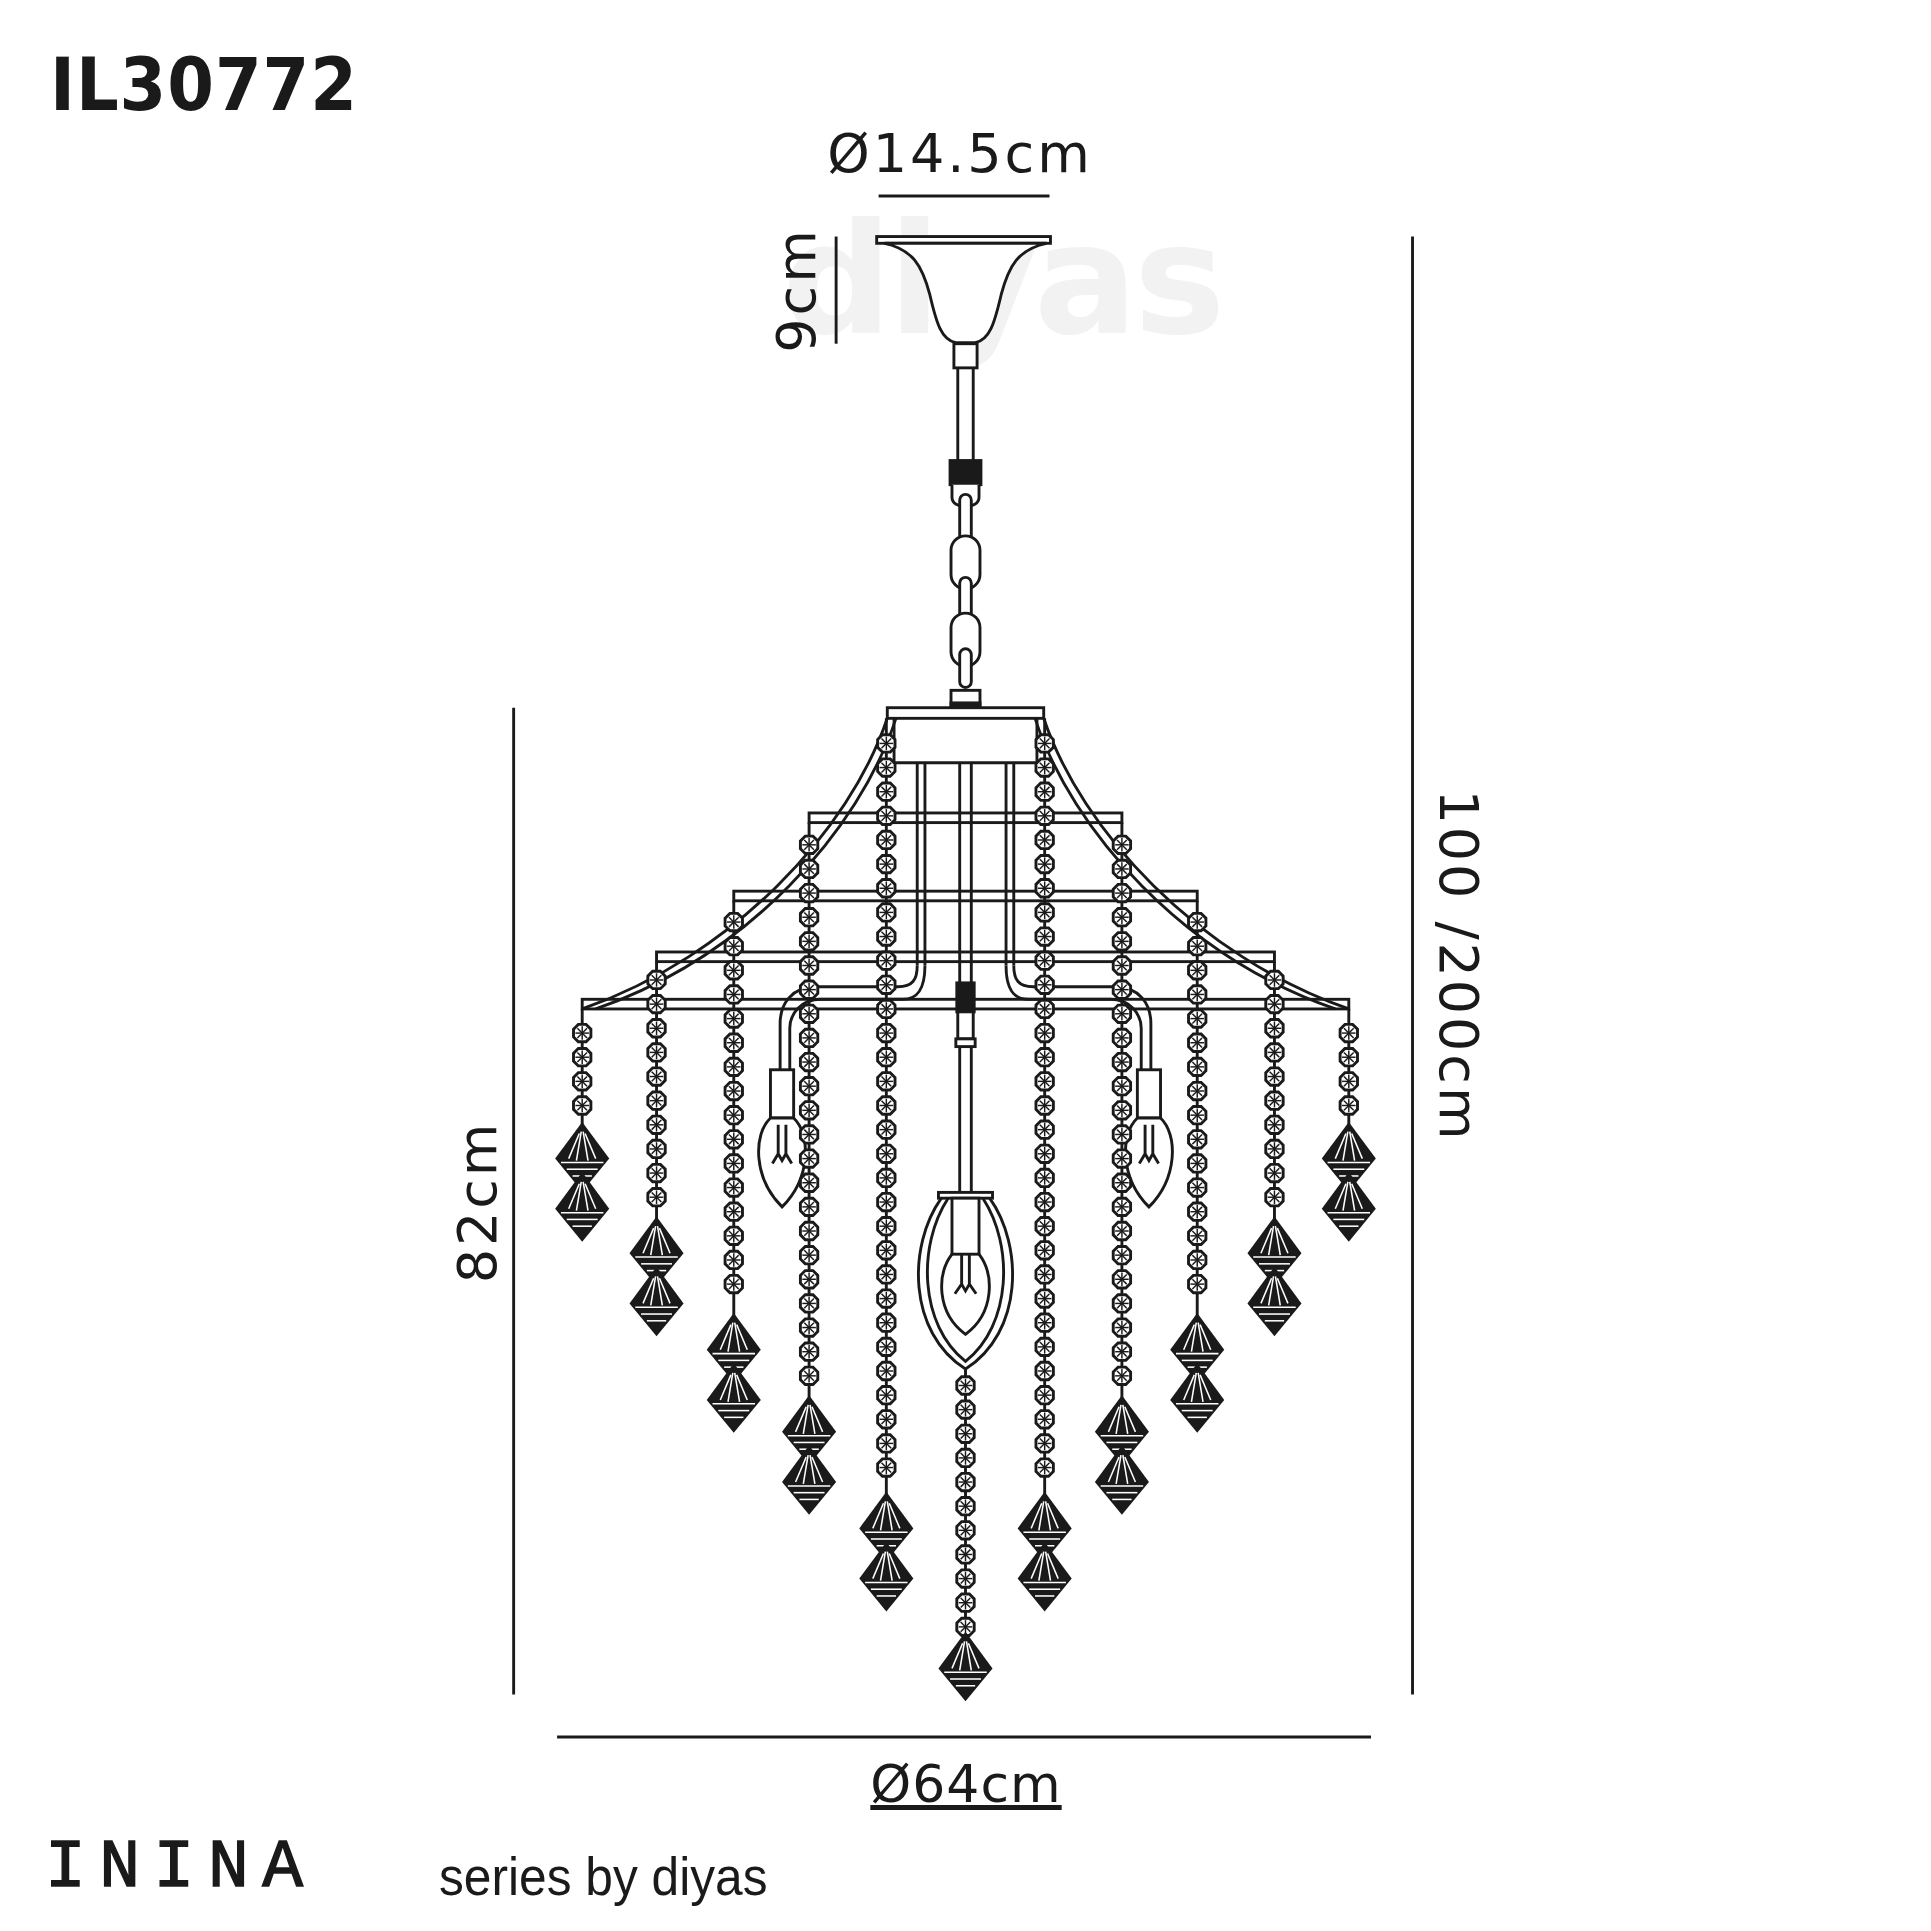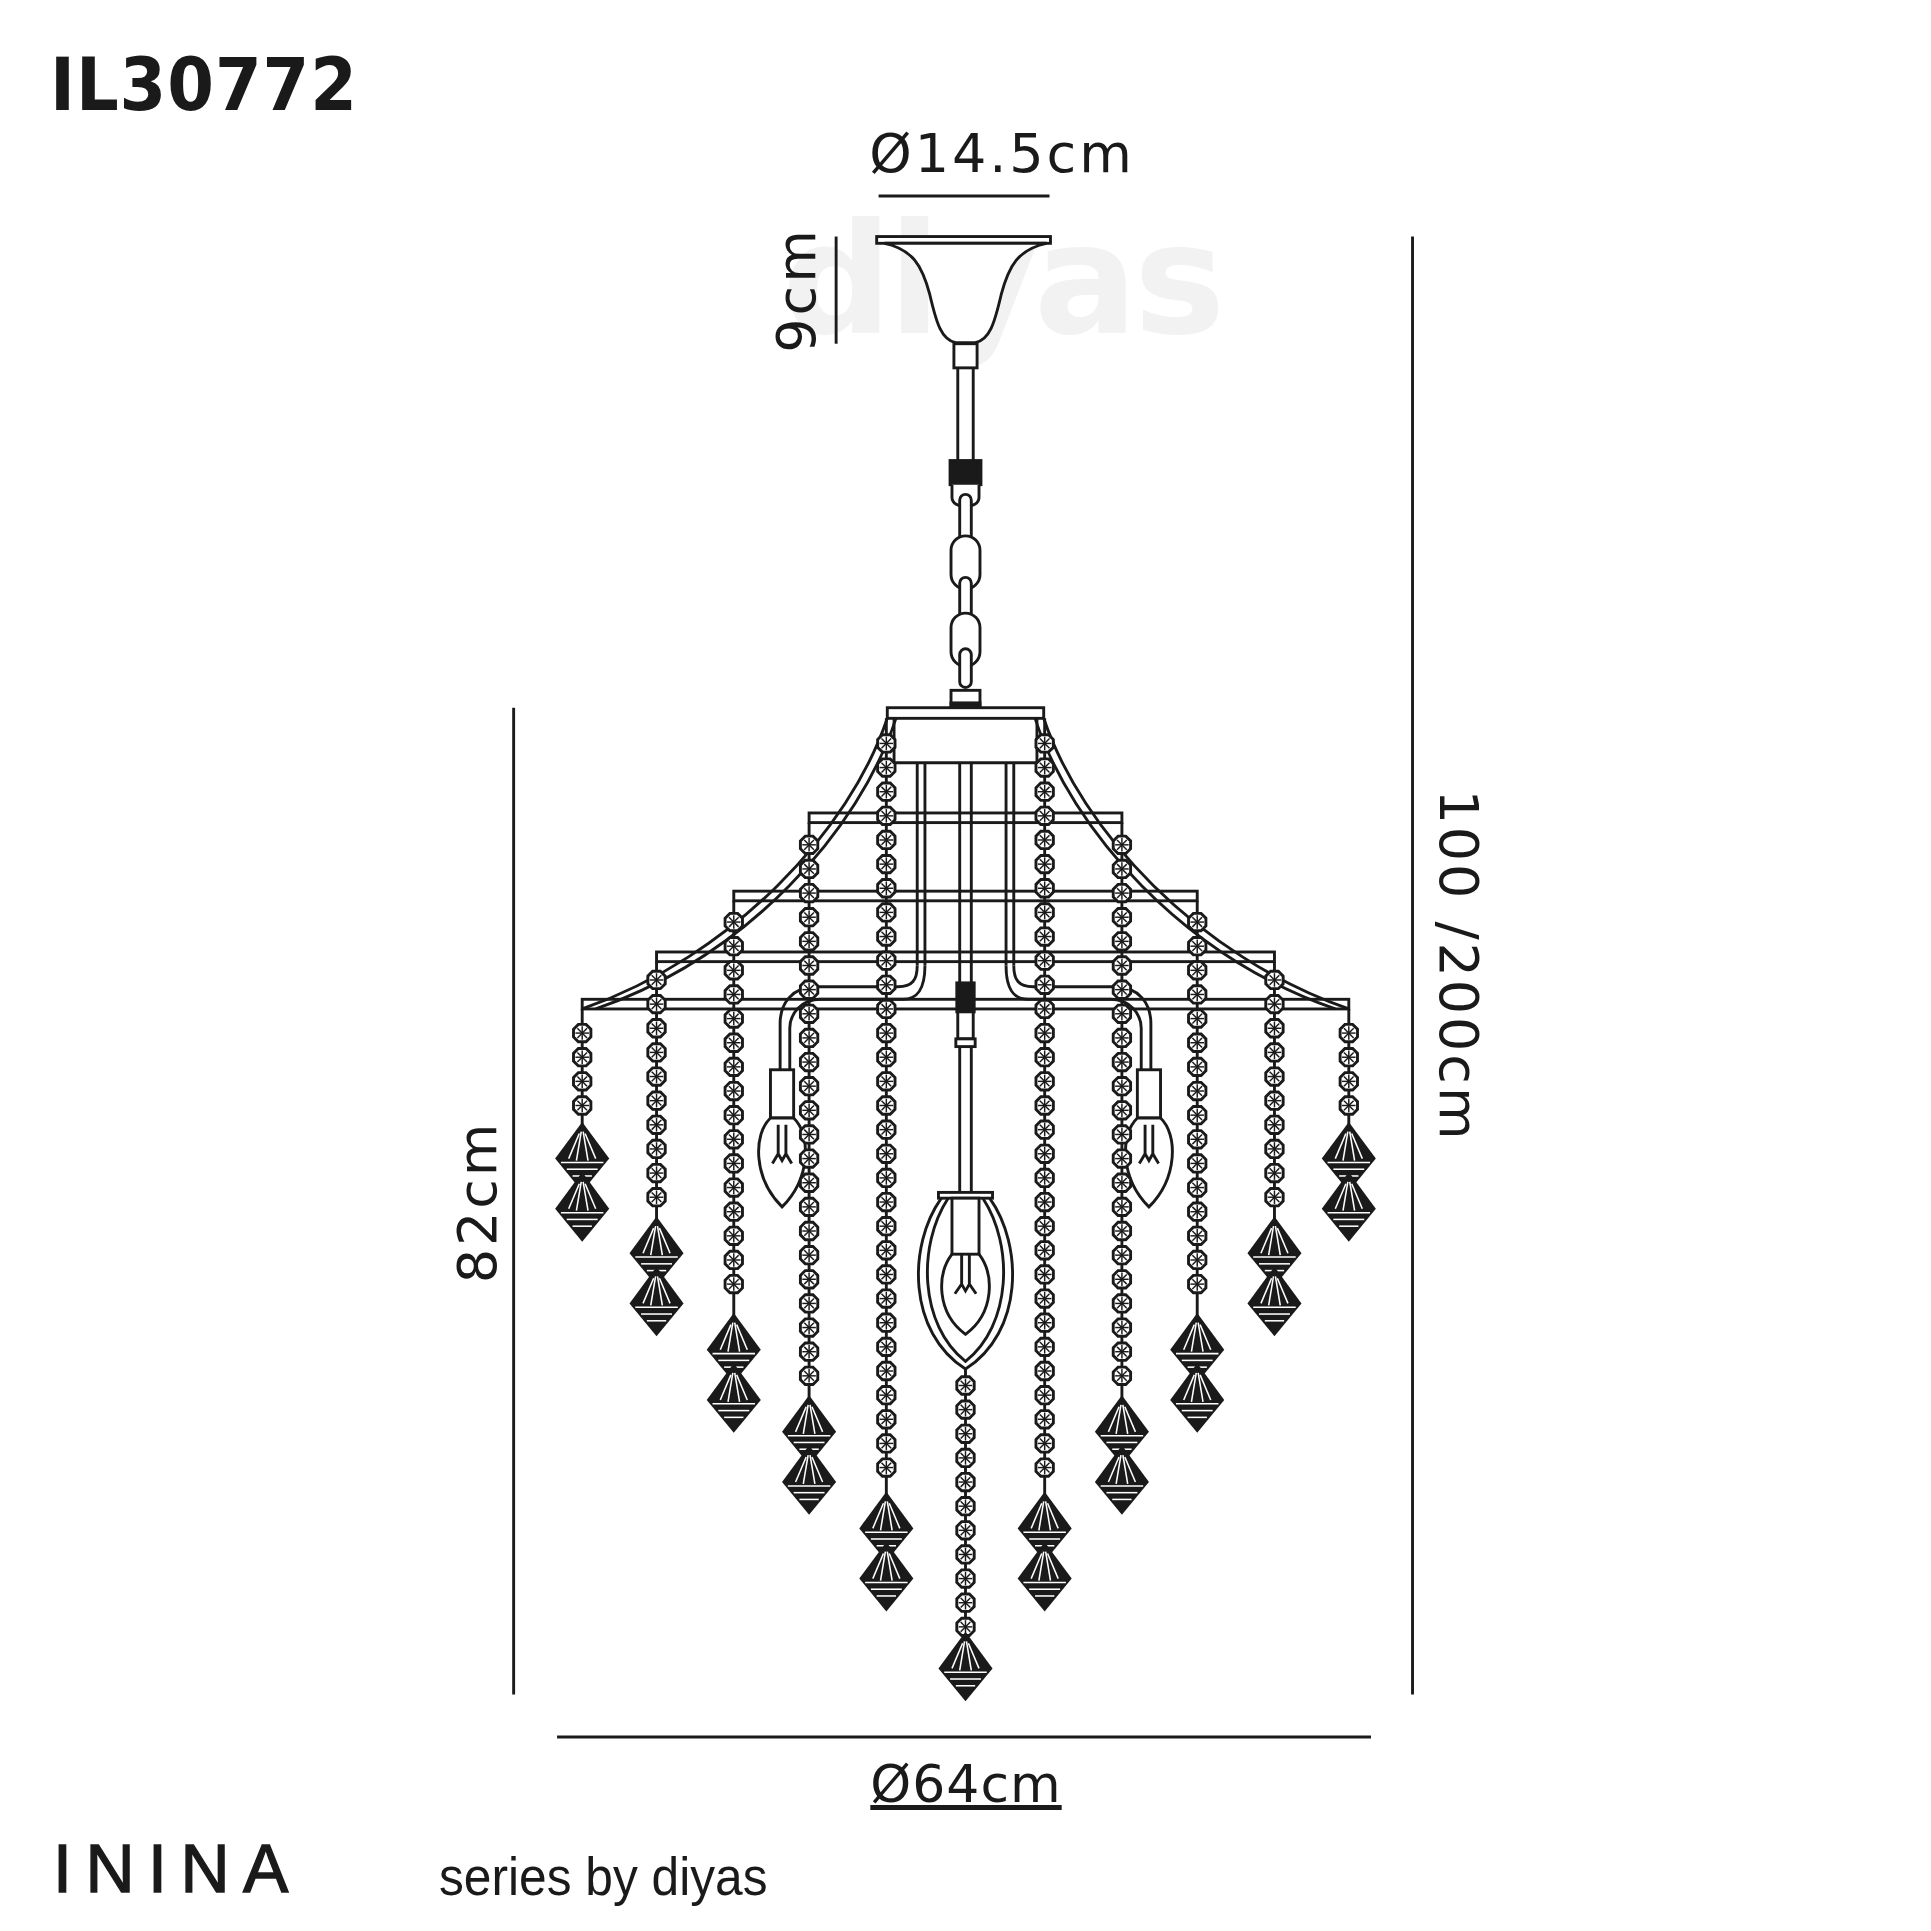--- a/index.html
+++ b/index.html
@@ -1,25 +1,25 @@
 <!DOCTYPE html>
 <html><head>
   <meta charset="utf-8">
   <style>
     html, body { margin: 0; padding: 0; background: #ffffff; }
     body { width: 1931px; height: 1931px; position: relative; overflow: hidden; font-family: "DejaVu Sans", "Liberation Sans", sans-serif; color: #1a1a1a; }
     .abs { position: absolute; }
     #product-code { left: 50px; top: 48px; font-size: 73px; font-weight: bold; letter-spacing: 1px; line-height: 1; font-family: "DejaVu Sans", sans-serif; transform: scaleX(0.92); transform-origin: left top; }
     .dim-text { font-family: "DejaVu Sans", sans-serif; font-weight: normal; font-size: 54px; line-height: 1; white-space: nowrap; letter-spacing: 2.9px; }
-    #dim-top-text { left: 1002px; top: 154px; transform: translate(-50%, -50%); text-align: center; }
+    #dim-top-text { left: 960px; top: 154px; transform: translate(-50%, -50%); text-align: center; }
     #dim-bottom-text { left: 966px; top: 1784px; transform: translate(-50%, -50%); font-size: 52px; letter-spacing: 1px; text-decoration: underline; }
     #dim-9-text { left: 797px; top: 290px; transform: translate(-50%, -50%) rotate(-90deg); }
     #dim-82-text { left: 478px; top: 1202px; transform: translate(-50%, -50%) rotate(-90deg); }
     #dim-100-text { left: 1458px; top: 966px; transform: translate(-50%, -50%) rotate(90deg); }
-    #series-name { left: 53px; top: 1834px; font-family: Liberation Sans, sans-serif; font-size: 68px; letter-spacing: 13.5px; line-height: 1; font-weight: normal; -webkit-text-stroke: 1.4px #1a1a1a; }
+    #series-name { left: 45px; top: 1834px; font-family: Liberation Mono, monospace; font-size: 68px; letter-spacing: 13.5px; line-height: 1; font-weight: normal; -webkit-text-stroke: 1.4px #1a1a1a; }
     #series-by { left: 439px; top: 1849px; font-family: "Liberation Sans", sans-serif; font-size: 54px; line-height: 1; transform: scaleX(0.92); transform-origin: left top; }
     #watermark { left: 782px; top: 203px; font-family: "DejaVu Sans", sans-serif; font-weight: bold; font-size: 154px; color: #f2f2f2; letter-spacing: -3.9px; line-height: 1; }
     svg#drawing { position: absolute; left: 0; top: 0; }
   </style>
 </head>
 <body>
 
 <div id="watermark" class="abs">diyas</div>
 
 <div id="product-code" class="abs">IL30772</div>

